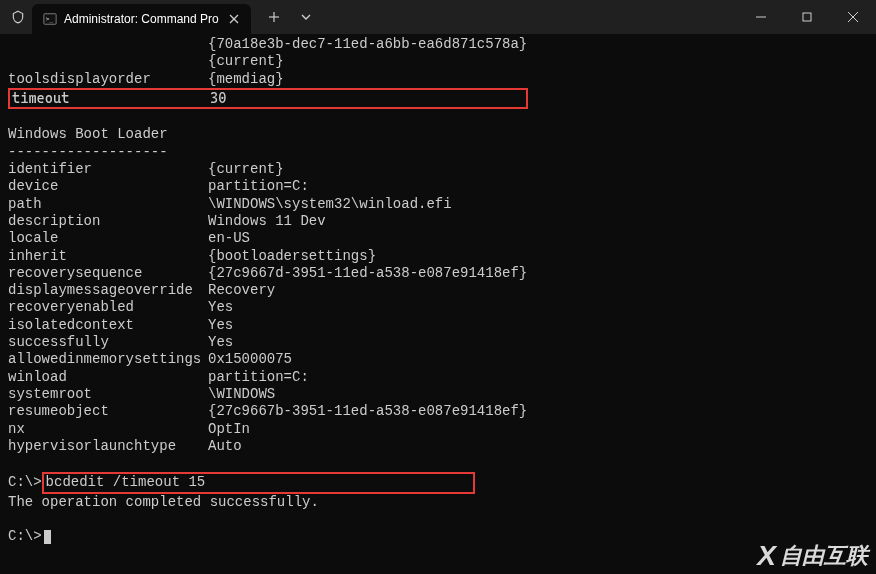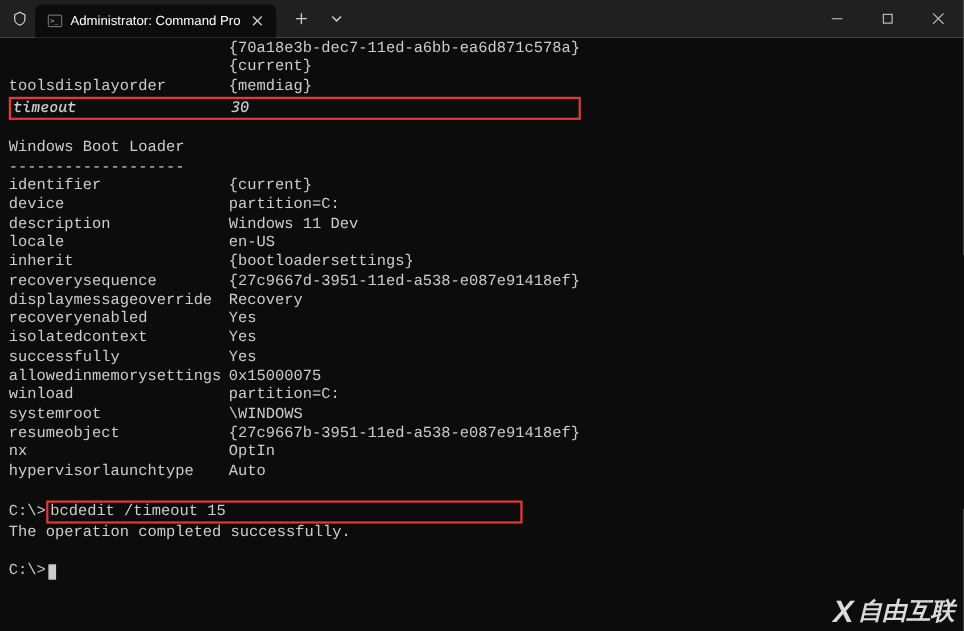--- a/index.html
+++ b/index.html
@@ -1,39 +1,39 @@
 <!DOCTYPE html>
 <html><head>
 <meta charset="utf-8">
 <style>
   * { margin: 0; padding: 0; box-sizing: border-box; }
   html, body { width: 876px; height: 574px; background: #202020; overflow: hidden; font-family: "Segoe UI", sans-serif; }
   
-  .window { width: 876px; height: 574px; background: #e5e5e5; display: flex; flex-direction: column; }
+  .window { width: 876px; height: 574px; background: #4c1d95; display: flex; flex-direction: column; }
   
   
   .titlebar { height: 34px; background: #202020; display: flex; align-items: stretch; border-bottom: 0; }
   .titlebar-left { display: flex; align-items: center; padding-left: 10px; gap: 6px; }
   .shield-icon { width: 16px; height: 16px; display: inline-flex; align-items: center; justify-content: center; }
   .tab { display: flex; align-items: center; background: #0c0c0c; border-radius: 6px 6px 0 0; margin-top: 4px; margin-left: 6px; padding: 0 8px 0 10px; gap: 6px; height: 30px; color: #fff; font-size: 12px; }
   .tab-icon { width: 16px; height: 16px; display: inline-flex; align-items: center; justify-content: center; }
   .tab-title { white-space: nowrap; }
   .tab-close { width: 18px; height: 18px; display: inline-flex; align-items: center; justify-content: center; cursor: pointer; border-radius: 3px; }
   .tab-actions { display: flex; align-items: center; margin-left: 8px; gap: 2px; }
   .tab-action-btn { width: 30px; height: 30px; display: inline-flex; align-items: center; justify-content: center; color: #ccc; cursor: pointer; }
   .spacer { flex: 1; }
   .win-controls { display: flex; }
   .win-btn { width: 46px; height: 34px; display: inline-flex; align-items: center; justify-content: center; color: #ccc; cursor: pointer; }
 
   
   .terminal { flex: 1; background: #0c0c0c; color: #cccccc; font-family: Consolas, "Cascadia Mono", monospace; font-size: 14px; line-height: 17.3px; padding: 2px 8px 6px 8px; position: relative; overflow: hidden; }
   .kv { white-space: pre; font-family: Liberation Mono, monospace; }
   .key { display: inline-block; width: 200px; }
   .val { }
-  .hl { border: 2px solid #e53935; padding: 0 0; display: inline-block; width: 520px; font-style: italic;}
+  .hl { border: 2px solid #e53935; padding: 0 0; display: inline-block; width: 520px;}
   .hl .key { padding-left: 2px; }
   .hl2 { border: 2px solid #e53935; padding: 0 2px; display: inline-block; width: 433px; }
   .blank { height: 17.3px; }
   .divider { }
   
   .watermark { position: absolute; right: 8px; bottom: 10px; color: #fff; font-family: "Microsoft YaHei", sans-serif; font-size: 22px; font-weight: 700; font-style: italic; display: flex; align-items: center; gap: 4px; opacity: 0.85; }
   .watermark .wm-x { font-size: 28px; font-weight: 900; }
   
   .cursor { display:inline-block; width: 7px; height: 14px; background:#ccc; vertical-align: text-bottom; margin-left:2px;}
 </style>
@@ -103,20 +103,21 @@
     <div class="kv"><span class="key"></span><span class="val">{70a18e3b-dec7-11ed-a6bb-ea6d871c578a}</span></div>
     <div class="kv"><span class="key"></span><span class="val">{current}</span></div>
     <div class="kv"><span class="key">toolsdisplayorder</span><span class="val">{memdiag}</span></div>
     <div><span class="hl"><span class="key">timeout</span><span class="val">30</span></span></div>
     <div class="blank"></div>
     <div class="kv">Windows Boot Loader</div>
     <div class="kv divider">-------------------</div>
     <div id="props">
         <div class="kv"><span class="key">identifier</span><span class="val">{current}</span></div>
         <div class="kv"><span class="key">device</span><span class="val">partition=C:</span></div>
+        <div class="kv"><span class="key">path</span><span class="val">\WINDOWS\system32\winload.efi</span></div>
         <div class="kv"><span class="key">description</span><span class="val">Windows 11 Dev</span></div>
         <div class="kv"><span class="key">locale</span><span class="val">en-US</span></div>
         <div class="kv"><span class="key">inherit</span><span class="val">{bootloadersettings}</span></div>
         <div class="kv"><span class="key">recoverysequence</span><span class="val">{27c9667d-3951-11ed-a538-e087e91418ef}</span></div>
         <div class="kv"><span class="key">displaymessageoverride</span><span class="val">Recovery</span></div>
         <div class="kv"><span class="key">recoveryenabled</span><span class="val">Yes</span></div>
         <div class="kv"><span class="key">isolatedcontext</span><span class="val">Yes</span></div>
         <div class="kv"><span class="key">successfully</span><span class="val">Yes</span></div>
         <div class="kv"><span class="key">allowedinmemorysettings</span><span class="val">0x15000075</span></div>
         <div class="kv"><span class="key">winload</span><span class="val">partition=C:</span></div>

